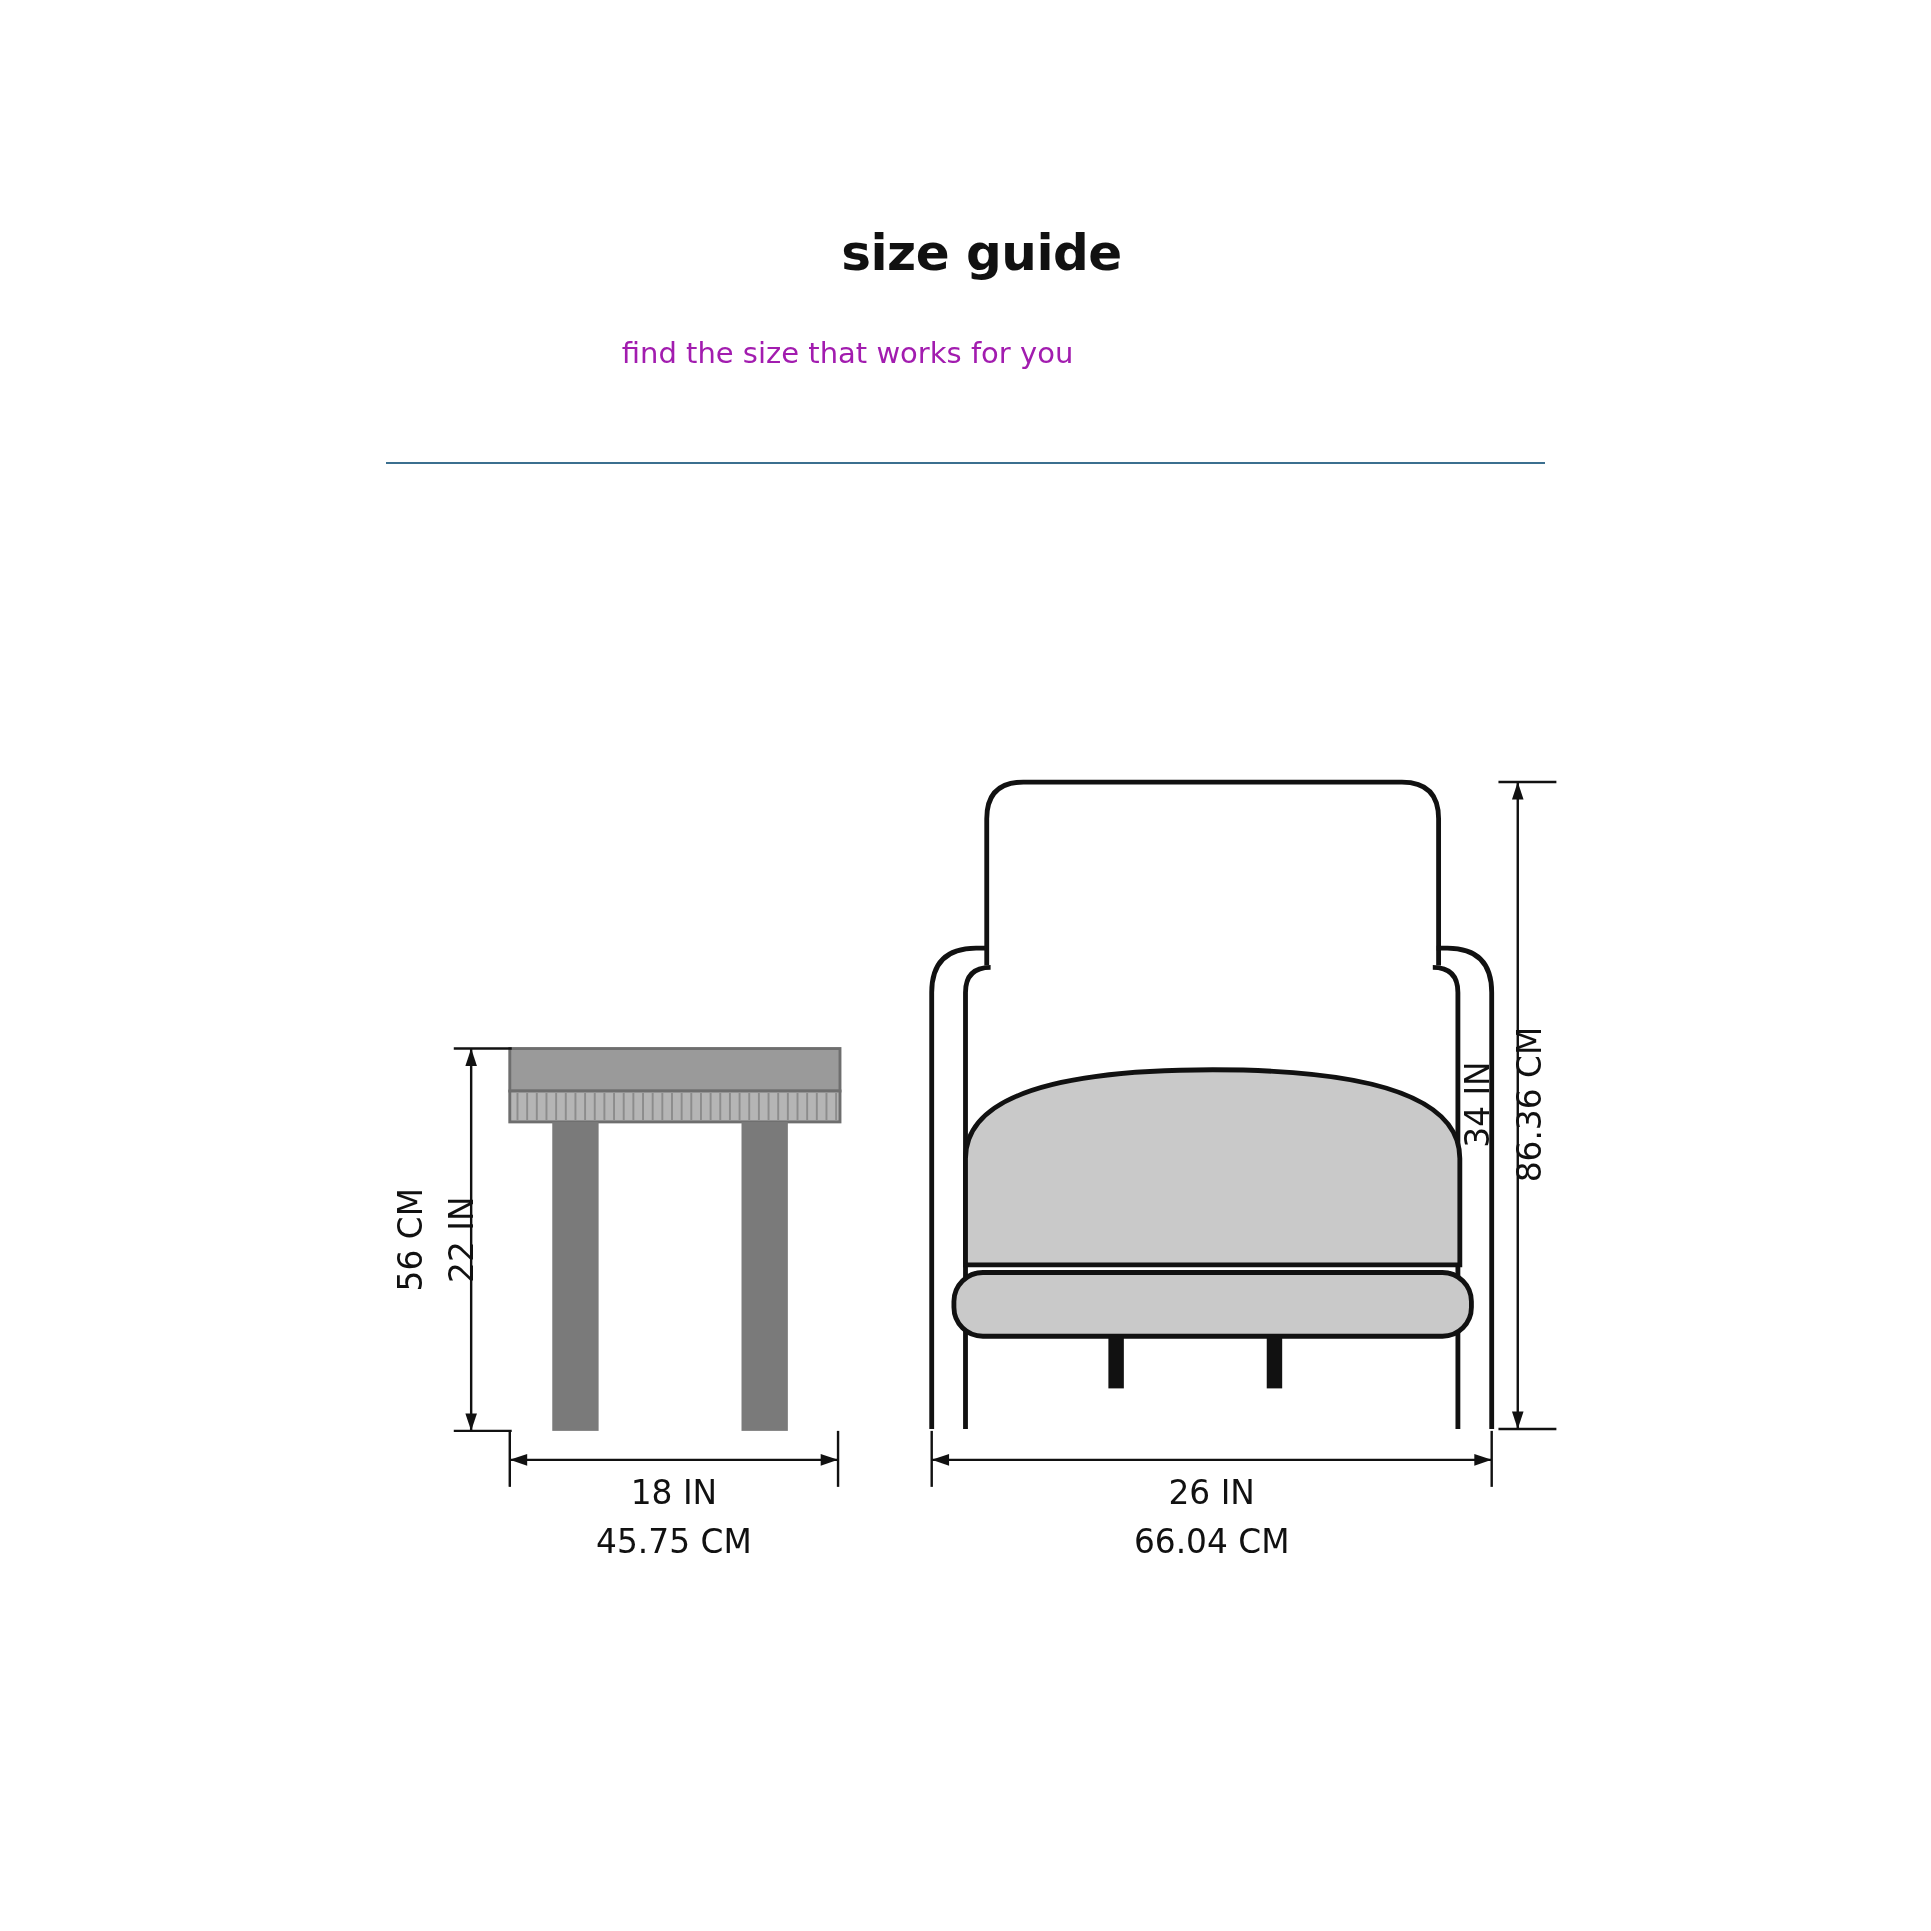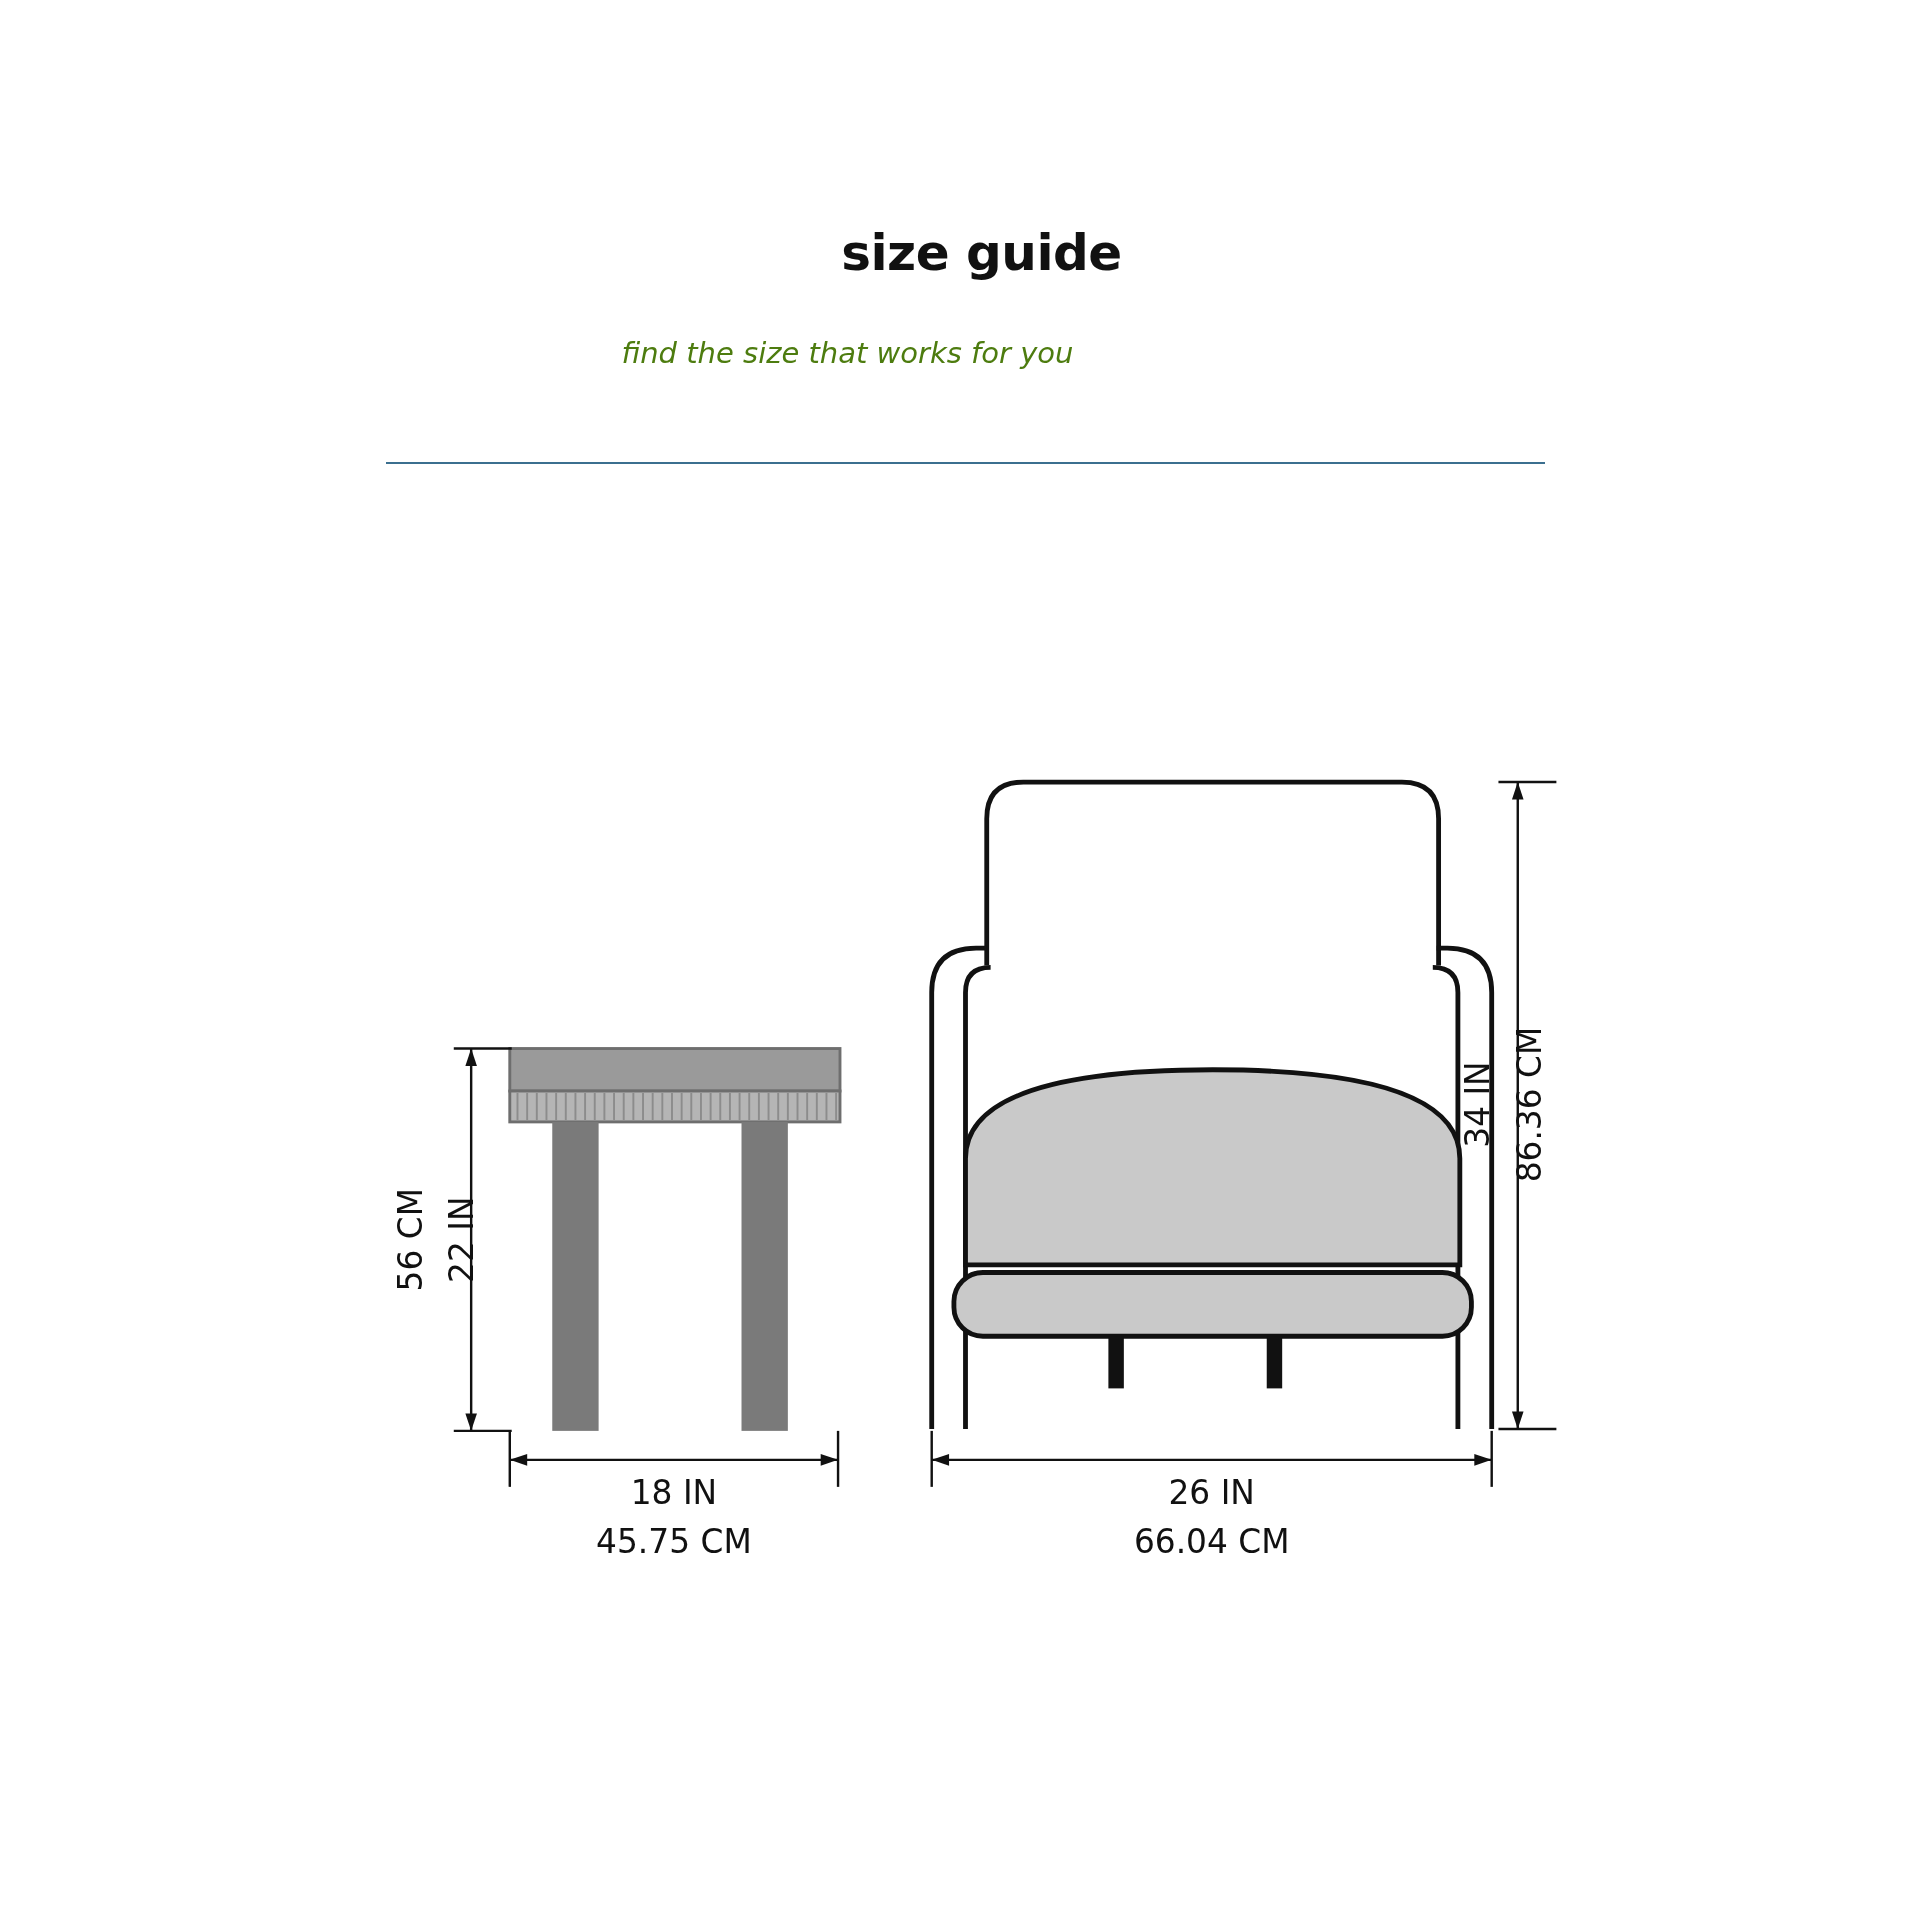--- a/index.html
+++ b/index.html
@@ -33,22 +33,21 @@
     color: #111111;
   }
   .subtitle {
     position: absolute;
     left: 0;
     top: 336px;
     width: 1695px;
     text-align: center;
     font-size: 29px;
     font-weight: 400;
-    color: #4d7c0f;
-    font-style: italic;
+    color: #a21caf;
   }
   .divider {
     position: absolute;
     left: 386px;
     top: 462px;
     width: 1159px;
     height: 1.9px;
     background: #3b6f8f;
   }
   .figure {

